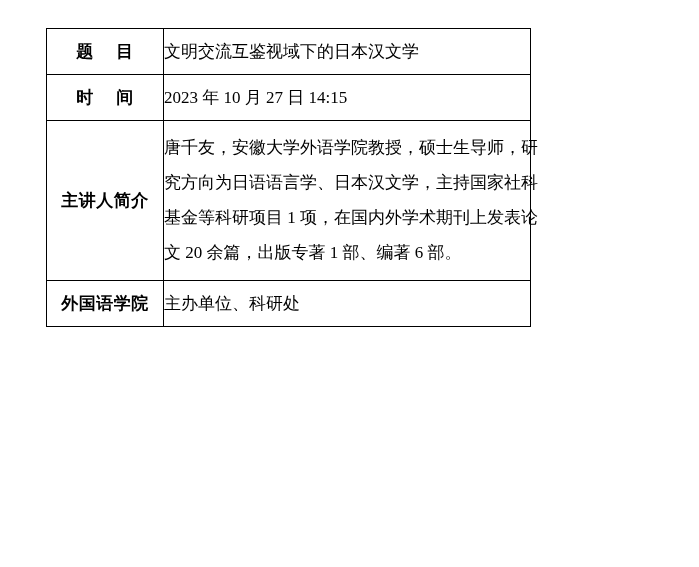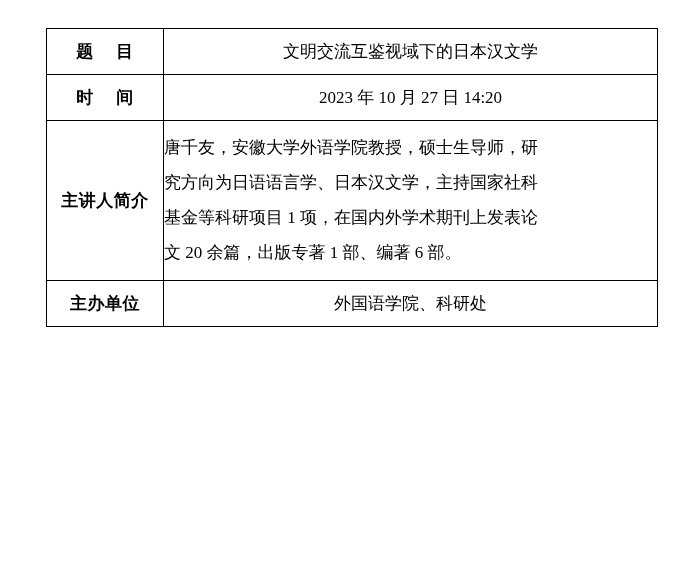--- a/index.html
+++ b/index.html
@@ -19,42 +19,42 @@
     left: 0;
     top: 0;
     width: 699px;
     height: 567px;
     background: #ffffff;
   }
   .info-table {
     position: absolute;
     left: 46px;
     top: 28px;
-    width: 612px;
+    width: 485px;
     border-collapse: collapse;
     table-layout: fixed;
     padding-left: 12px;
   }
   .info-table td {
     border: 1px solid #000000;
     padding: 0;
     vertical-align: middle;
   }
   .label-cell {
     width: 116px;
     text-align: center;
     font-family: "Liberation Sans", "DejaVu Sans", sans-serif;
     font-weight: bold;
     font-size: 17px;
     letter-spacing: 0.5px;
     color: #000000;
     padding: 0 4px;
   }
   .value-cell {
-    text-align: center;
+    text-align: left;
     font-family: "Liberation Serif", "DejaVu Serif", serif;
     font-size: 17px;
     color: #000000;
     padding: 6px 10px 6px 12px;
     line-height: 1.95;
   }
   .row-title td, .row-speaker td, .row-time td, .row-place td, .row-org td {
     height: 45px;
   }
   .row-bio .value-cell {
@@ -75,30 +75,30 @@
 
 <div class="page">
   <table class="info-table">
     <tbody>
       <tr class="row-title">
         <td class="label-cell">题　 目</td>
         <td class="value-cell">文明交流互鉴视域下的日本汉文学</td>
       </tr>
       <tr class="row-time">
         <td class="label-cell">时　 间</td>
-        <td class="value-cell">2023 年 10 月 27 日  14:20</td>
+        <td class="value-cell">2023 年 10 月 27 日  14:15</td>
       </tr>
       <tr class="row-bio">
         <td class="label-cell">主讲人简介</td>
         <td class="value-cell">
           <span class="bio-line">唐千友，安徽大学外语学院教授，硕士生导师，研</span>
           <span class="bio-line">究方向为日语语言学、日本汉文学，主持国家社科</span>
           <span class="bio-line">基金等科研项目 1 项，在国内外学术期刊上发表论</span>
           <span class="bio-line">文 20 余篇，出版专著 1 部、编著 6 部。</span>
         </td>
       </tr>
       <tr class="row-org">
-        <td class="label-cell">主办单位</td>
-        <td class="value-cell">外国语学院、科研处</td>
+        <td class="label-cell">外国语学院</td>
+        <td class="value-cell">主办单位、科研处</td>
       </tr>
     </tbody>
   </table>
 </div>
 
 </body></html>

